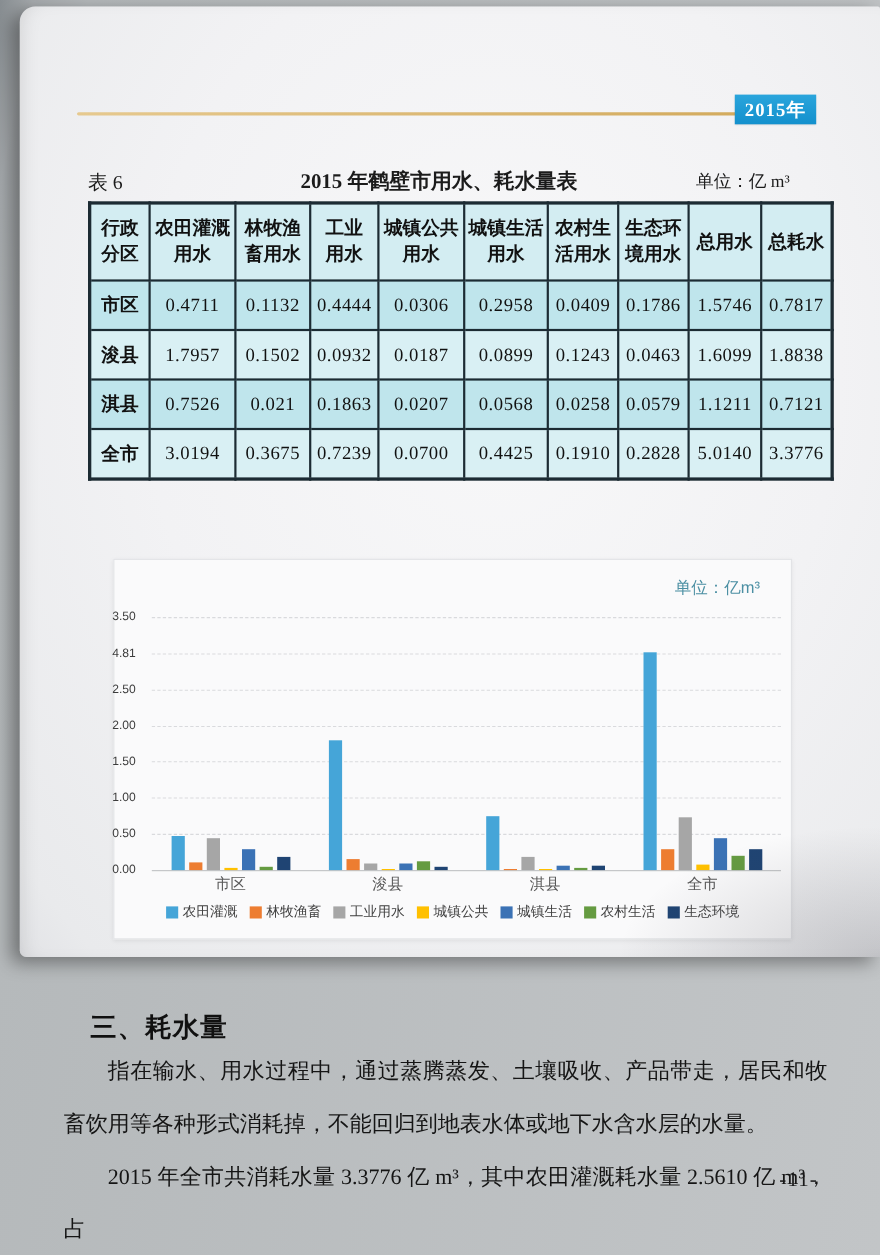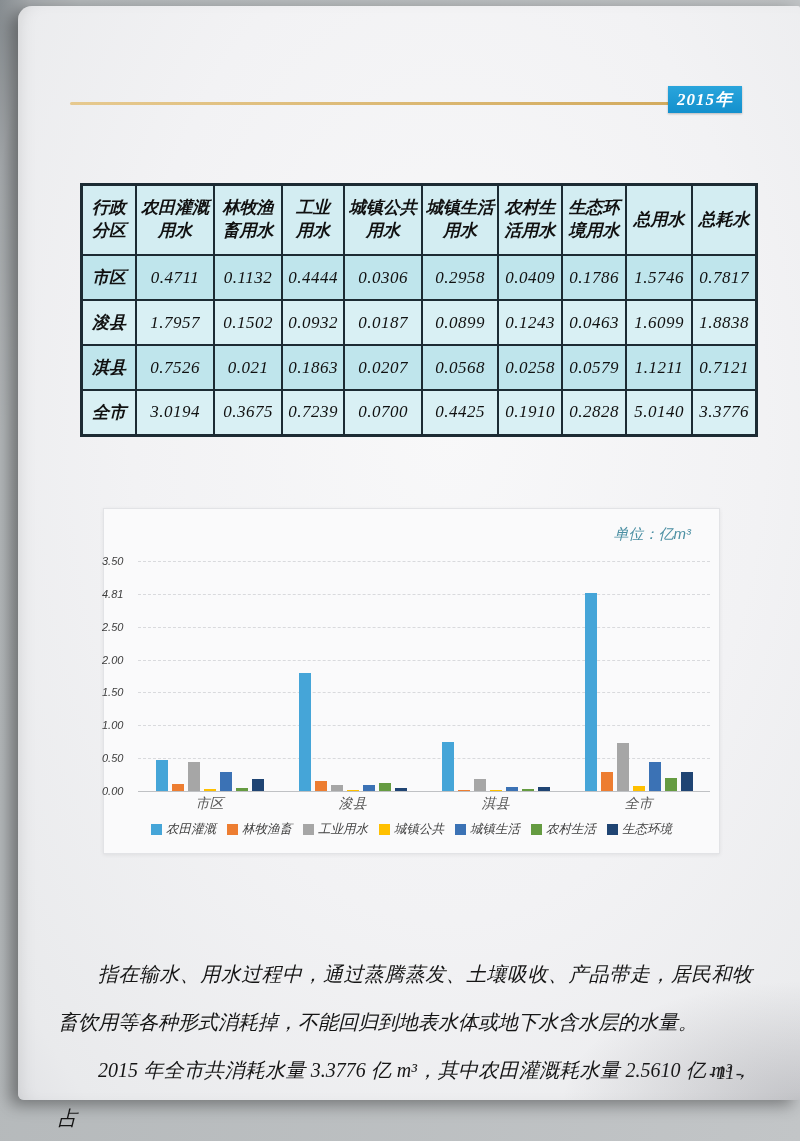--- a/index.html
+++ b/index.html
@@ -2,25 +2,24 @@
 <html><head>
 <meta charset="utf-8">
 <style>
   html,body{margin:0;padding:0;}
   body{
     width:800px;height:1141px;overflow:hidden;
     background:linear-gradient(100deg,#878d91 0%,#a7abae 3%,#b4b8ba 8%,#c2c5c7 100%);
     font-family:"Liberation Serif","DejaVu Serif",serif;
   }
   .page{
-    position:absolute;left:18px;top:6px;width:782px;height:1094px;
+    position:absolute;left:18px;top:6px;width:782px;height:864px;
     background:radial-gradient(ellipse at 55% 38%,#f8f8f9 0%,#f2f2f4 52%,#e9eaec 92%,#e2e3e6 100%);
     border-radius:14px 2px 0 6px;
     box-shadow:-8px 5px 16px rgba(0,0,0,.38), inset 10px 0 20px -12px rgba(0,0,0,.15);
-    font-style:italic;
   }
   .page::after{
     content:"";position:absolute;right:0;bottom:0;width:240px;height:120px;
     background:radial-gradient(ellipse at 100% 100%,rgba(60,60,70,.22) 0%,rgba(60,60,70,0) 70%);
     pointer-events:none;
   }
   
   .gold-line{position:absolute;left:52px;top:96px;width:600px;height:3px;
     background:linear-gradient(90deg,#e6c98f,#d3ab5e);border-radius:2px;}
   .year-badge{position:absolute;left:650px;top:80px;width:74px;height:27px;
@@ -79,20 +78,25 @@
   .pagenum{position:absolute;left:672px;top:1056px;width:72px;text-align:center;font-size:19px;color:#1a1a1a;letter-spacing:1px;}
 </style>
 </head>
 <body>
 
 <div class="page">
 
   <div class="gold-line"></div>
   <div class="year-badge">2015年</div>
 
+  <div class="tbl-cap">
+    <span class="tbl-label">表 6</span>
+    <span class="tbl-title">2015 年鹤壁市用水、耗水量表</span>
+    <span class="tbl-unit">单位：亿 m³</span>
+  </div>
 
   <table class="water">
     <thead>
       <tr id="thead-row">
           <th>行政
 分区</th>
           <th>农田灌溉
 用水</th>
           <th>林牧渔
 畜用水</th>
@@ -251,18 +255,19 @@
           <span>农村生活</span>
         </span>
         <span class="legend-item">
           <span class="swatch" style="background: rgb(31, 68, 115);"></span>
           <span>生态环境</span>
         </span>
       </div>
   </div>
 
 
+  <h2 class="sec-head">三、耗水量</h2>
   <p class="bodyp p1">指在输水、用水过程中，通过蒸腾蒸发、土壤吸收、产品带走，居民和牧畜饮用等各种形式消耗掉，不能回归到地表水体或地下水含水层的水量。</p>
   <p class="bodyp p2">2015 年全市共消耗水量 3.3776 亿 m³，其中农田灌溉耗水量 2.5610 亿 m³，占</p>
 
   <div class="pagenum">-11-</div>
 
 </div>
 
 </body></html>

